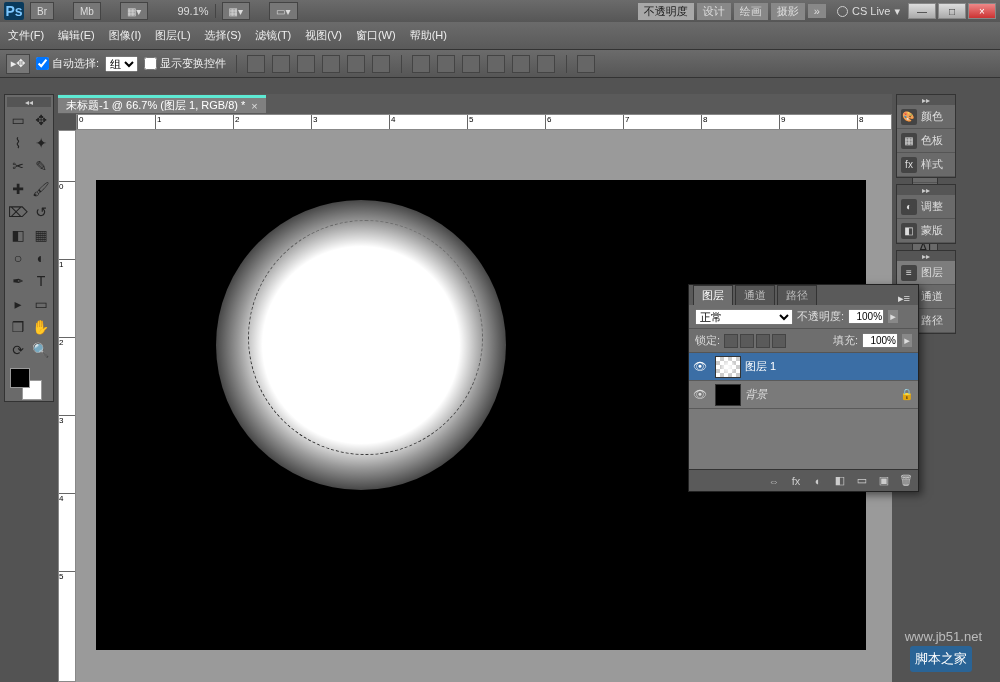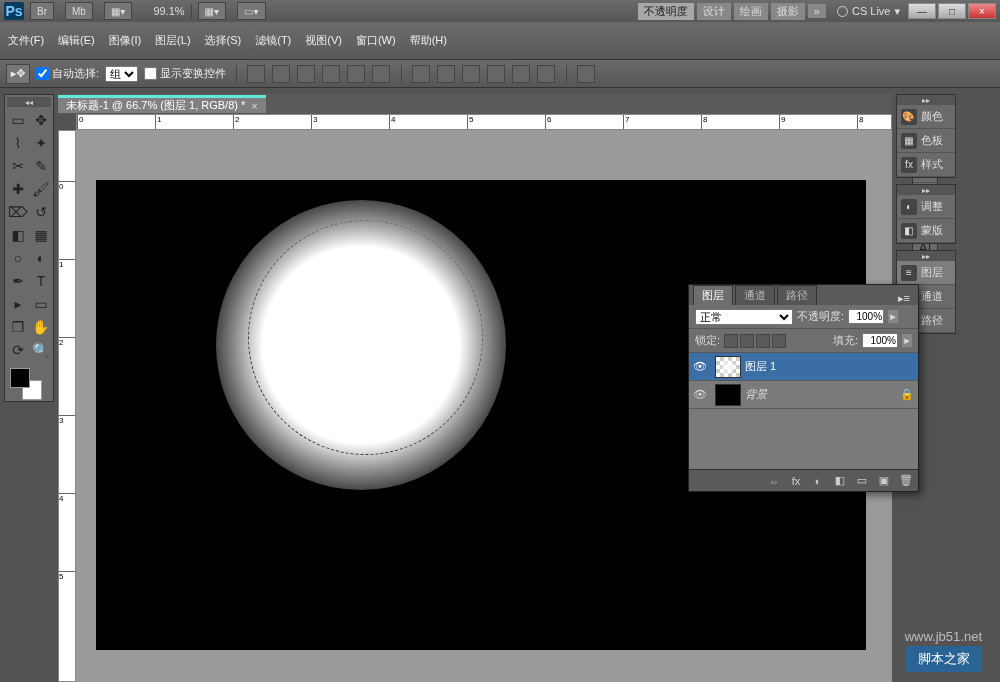--- a/index.html
+++ b/index.html
@@ -1,33 +1,33 @@
 <!DOCTYPE html>
 <html><head>
 <meta charset="utf-8">
 <style>
 * { margin: 0; padding: 0; box-sizing: border-box; font-family: "Microsoft YaHei", SimSun, sans-serif; }
 body { width: 1000px; height: 682px; background: #535353; overflow: hidden; position: relative; font-size: 11px; }
 
 
 .title-bar { height: 22px; background: linear-gradient(#6b6b6b,#565656); display: flex; align-items: center; padding: 0 4px; color: #ddd; }
 .title-bar .ps-logo { width: 20px; height: 18px; background: #0a3a5c; color: #7cc7ff; font-weight: bold; display: flex; align-items: center; justify-content: center; font-size: 14px; border-radius: 2px; margin-right: 6px; }
-.title-bar .tb-btn { padding: 8px 6px; height: 16px; background: #777; border: 1px solid #444; margin-right: 11px; display: flex; align-items: center; font-size: 10px; }
+.title-bar .tb-btn { padding: 8px 6px; height: 16px; background: #777; border: 1px solid #444; margin-right: 19px; display: flex; align-items: center; font-size: 10px; }
 .title-bar .zoom { margin-left: 10px; }
 .title-bar .sep { width: 1px; height: 14px; background: #444; margin: 0 6px; }
 .title-bar .spacer { flex: 1; }
 .title-bar .workspace { padding: 1px 6px; background: #888; margin-right: 3px; }
 .title-bar .workspace.active { background: #a8a8a8; color: #222; }
 .title-bar .cslive { margin: 0 8px; display: flex; align-items: center; gap: 4px; }
 .title-bar .cslive .circle { width: 11px; height: 11px; border: 1.5px solid #ccc; border-radius: 50%; }
 .win-btns { display: flex; gap: 2px; }
 .win-btn { width: 28px; height: 16px; border: 1px solid #888; background: linear-gradient(#ddd,#aaa); display: flex; align-items: center; justify-content: center; font-size: 10px; color: #333; }
 .win-btn.close { background: linear-gradient(#e88,#c33); color: #fff; }
 
-.menu-bar { height: 38px; background: linear-gradient(#6b6b6b,#5a5a5a); display: flex; align-items: center; padding: 0 8px; color: #eee; border-bottom: 1px solid #333; }
+.menu-bar { height: 28px; background: linear-gradient(#6b6b6b,#5a5a5a); display: flex; align-items: center; padding: 0 8px; color: #eee; border-bottom: 1px solid #333; }
 .menu-bar span { margin-right: 14px; }
 
 .options-bar { height: 28px; background: linear-gradient(#6b6b6b,#565656); display: flex; align-items: center; padding: 0 6px; color: #eee; border-bottom: 1px solid #333; gap: 6px; }
 .options-bar .move-icon { width: 24px; height: 20px; background: #777; border: 1px solid #444; display: flex; align-items: center; justify-content: center; }
 .options-bar label { display: flex; align-items: center; gap: 3px; }
 .options-bar select { font-size: 11px; }
 .options-bar .opt-sep { width: 1px; height: 18px; background: #444; margin: 0 4px; }
 .options-bar .opt-icon { width: 18px; height: 18px; background: #666; border: 1px solid #444; margin-right: 1px; }
 
 
@@ -84,21 +84,21 @@
 .layer .thumb { width: 26px; height: 22px; margin: 0 4px; border: 1px solid #333; background: repeating-conic-gradient(#ccc 0 25%, #fff 0 50%) 0 0/8px 8px; display: flex; align-items: center; justify-content: center; }
 .layer .thumb.black { background: #000; }
 .layer .thumb .mini-glow { width: 14px; height: 14px; border-radius: 50%; background: radial-gradient(#fff,rgba(255,255,255,0)); }
 .layer .name { flex: 1; font-style: italic; }
 .layer.selected .name { font-style: normal; }
 .layer .lock { width: 18px; color: #333; }
 .lp-footer { height: 22px; background: #5a5a5a; display: flex; align-items: center; justify-content: flex-end; padding: 0 4px; gap: 6px; border-top: 1px solid #333; }
 .lp-footer .fi { width: 16px; height: 16px; display: flex; align-items: center; justify-content: center; color: #ccc; }
 
 .watermark { position: absolute; right: 18px; bottom: 38px; color: rgba(255,255,255,0.6); font-size: 13px; }
-.watermark2 { position: absolute; right: 18px; bottom: 10px; color: #fff; background: #2a6496; padding: 4px 12px; border-radius: 3px; font-size: 13px; }
+.watermark2 { position: absolute; right: 28px; bottom: 10px; color: #fff; background: #2a6496; padding: 4px 5px; border-radius: 3px; font-size: 13px; }
 </style>
 </head>
 <body>
 
 <div class="title-bar">
   <div class="ps-logo">Ps</div>
   <div class="tb-btn">Br</div>
   <div class="tb-btn">Mb</div>
   <div class="tb-btn">▦▾</div>
   <span class="zoom">99.1%</span>

